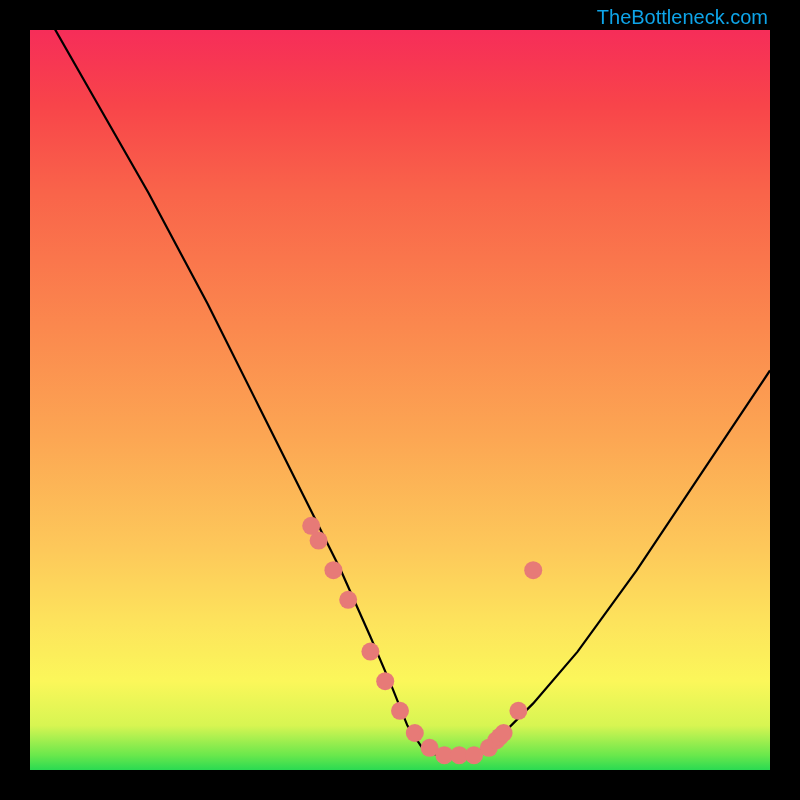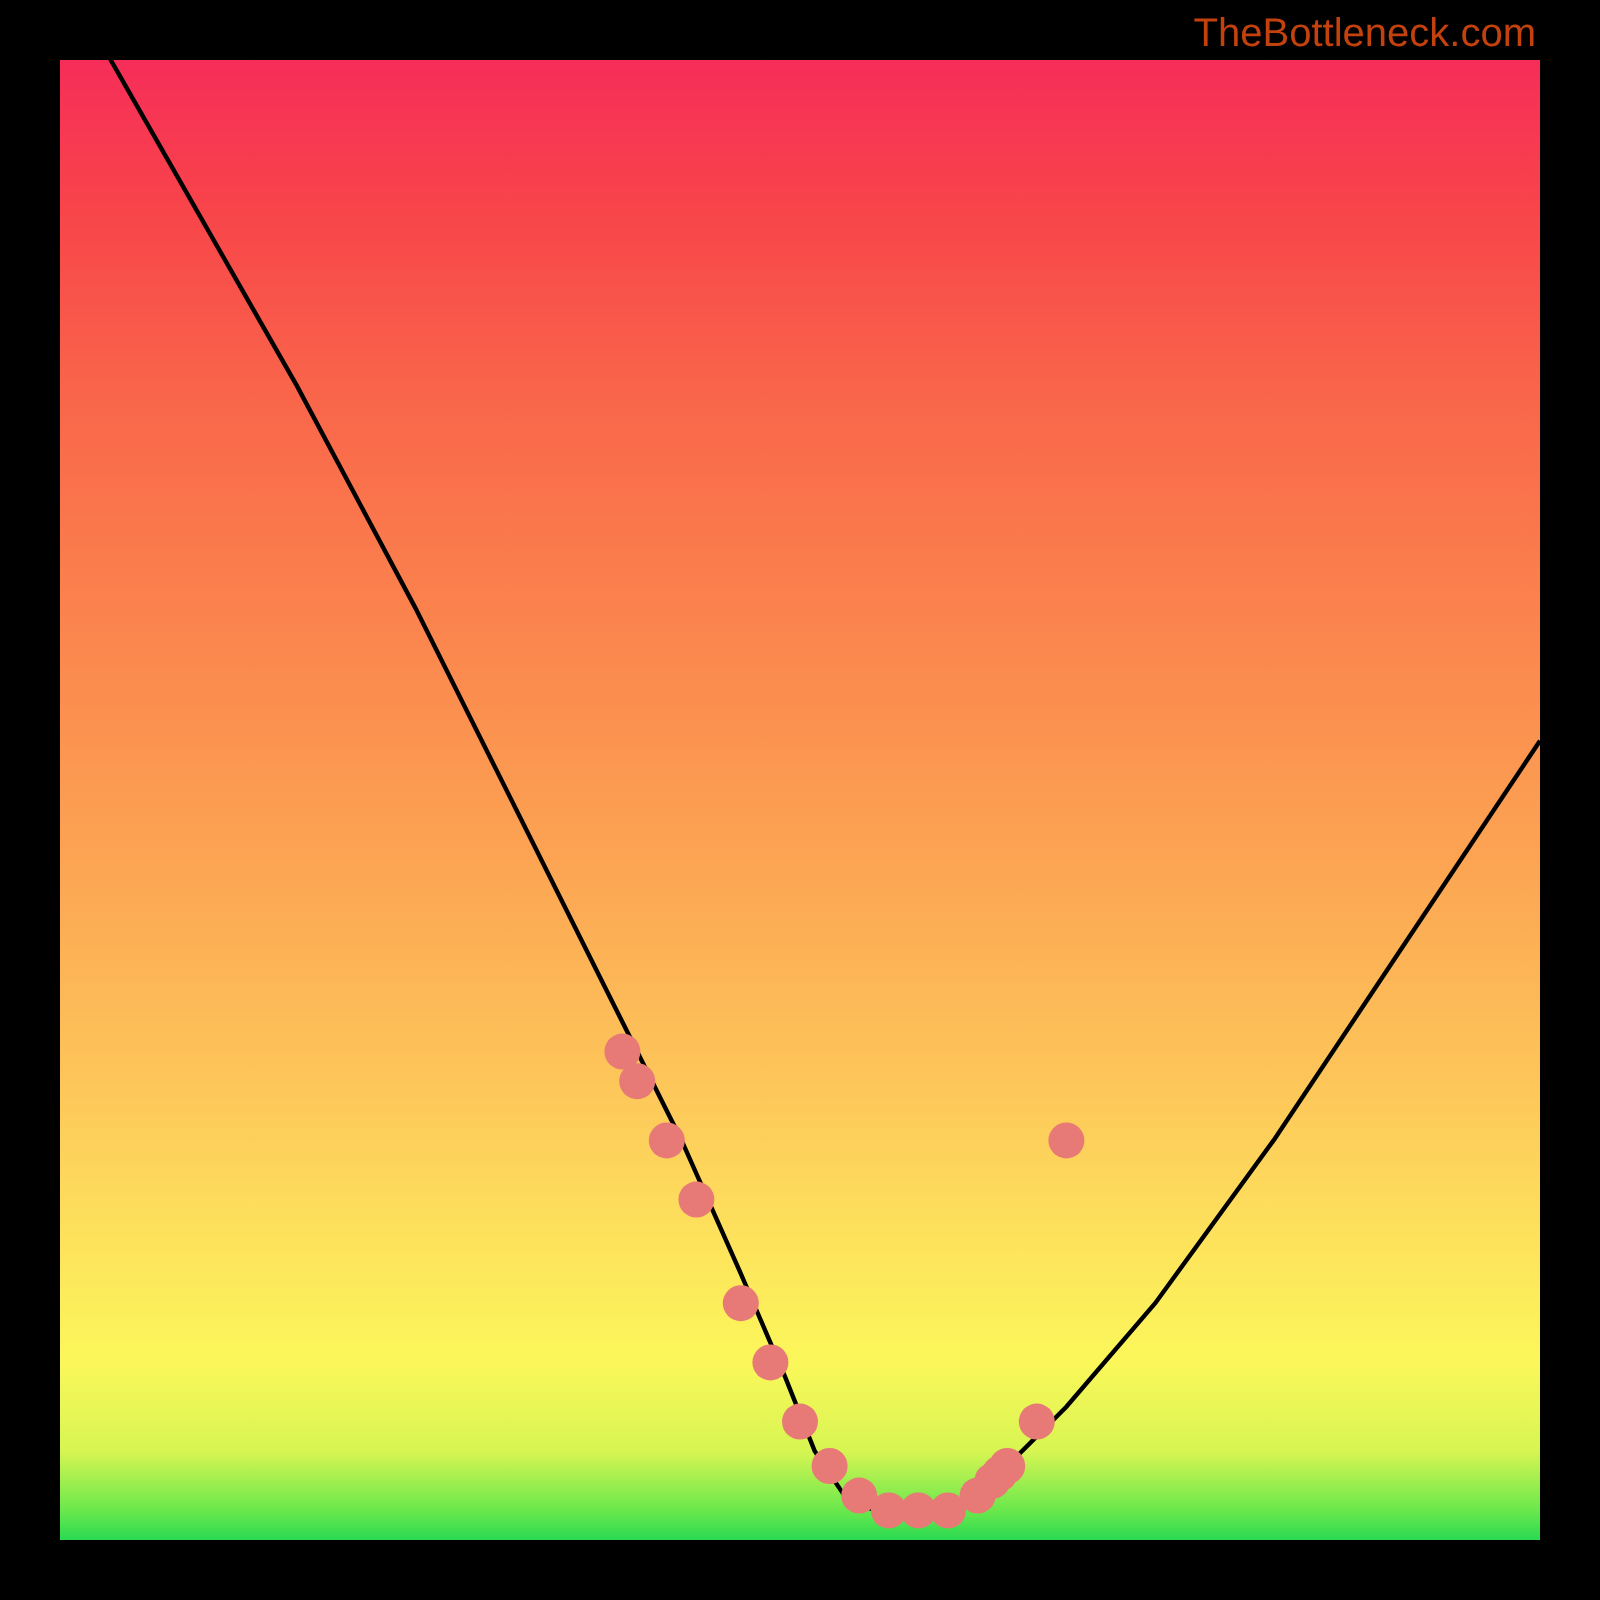--- a/index.html
+++ b/index.html
@@ -36,21 +36,21 @@
       #fb884e 60%,
       #f9644a 78%,
       #f8444a 90%,
       #f62d59 100%
     );
   }
   .watermark {
     position: absolute;
     top: 6px;
     right: 32px;
-    color: #c2410c;
+    color: #0ea5e9;
     font-size: 20px;
     font-weight: 500;
   }
   svg.curve {
     position: absolute;
     left: 0;
     top: 0;
     width: 740px;
     height: 740px;
   }

